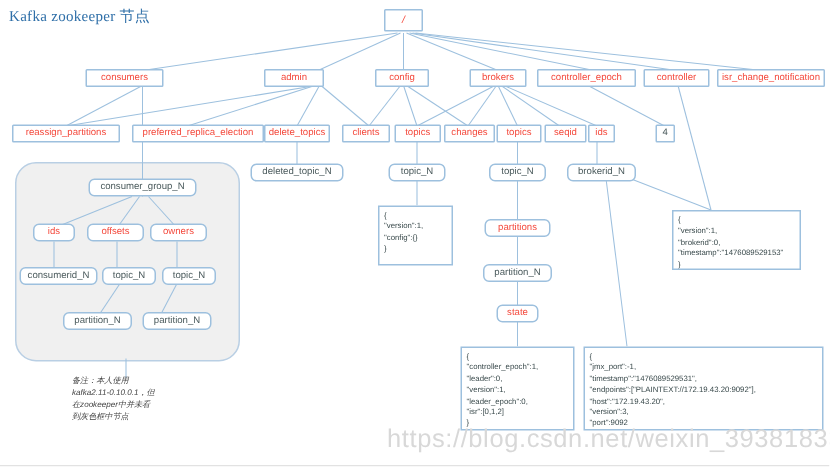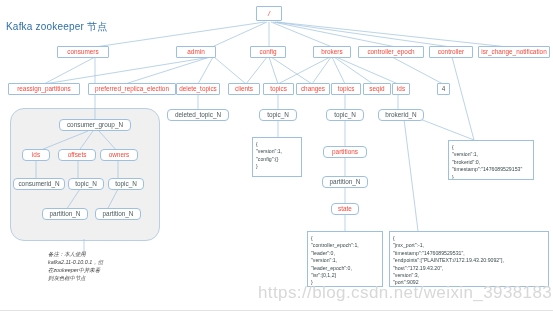--- a/index.html
+++ b/index.html
@@ -7,22 +7,22 @@
     position:relative;
     width:553px;height:311px;
     background:#ffffff;
     overflow:hidden;
     font-family:"Liberation Sans","DejaVu Sans",sans-serif;
     border-bottom:1px solid #e2e2e2;
     box-sizing:border-box;
   }
   #edges{position:absolute;left:0;top:0;width:553px;height:311px;}
   .title{
-    position:absolute;left:6px;top:20px;
-    font-size:10px;color:#2f6fa8;letter-spacing:.2px;white-space:nowrap;
+    position:absolute;left:6px;top:4px;
+    font-size:10px;color:#2f6fa8;letter-spacing:.2px;white-space:nowrap;font-family:Liberation Serif, serif;
   }
   .grp{
     position:absolute;
     border:1px solid #b9cfe4;
     border-radius:14px;
     background:#f0f0f0;
   }
   .node{
     position:absolute;
     border:1px solid #9dc0de;

